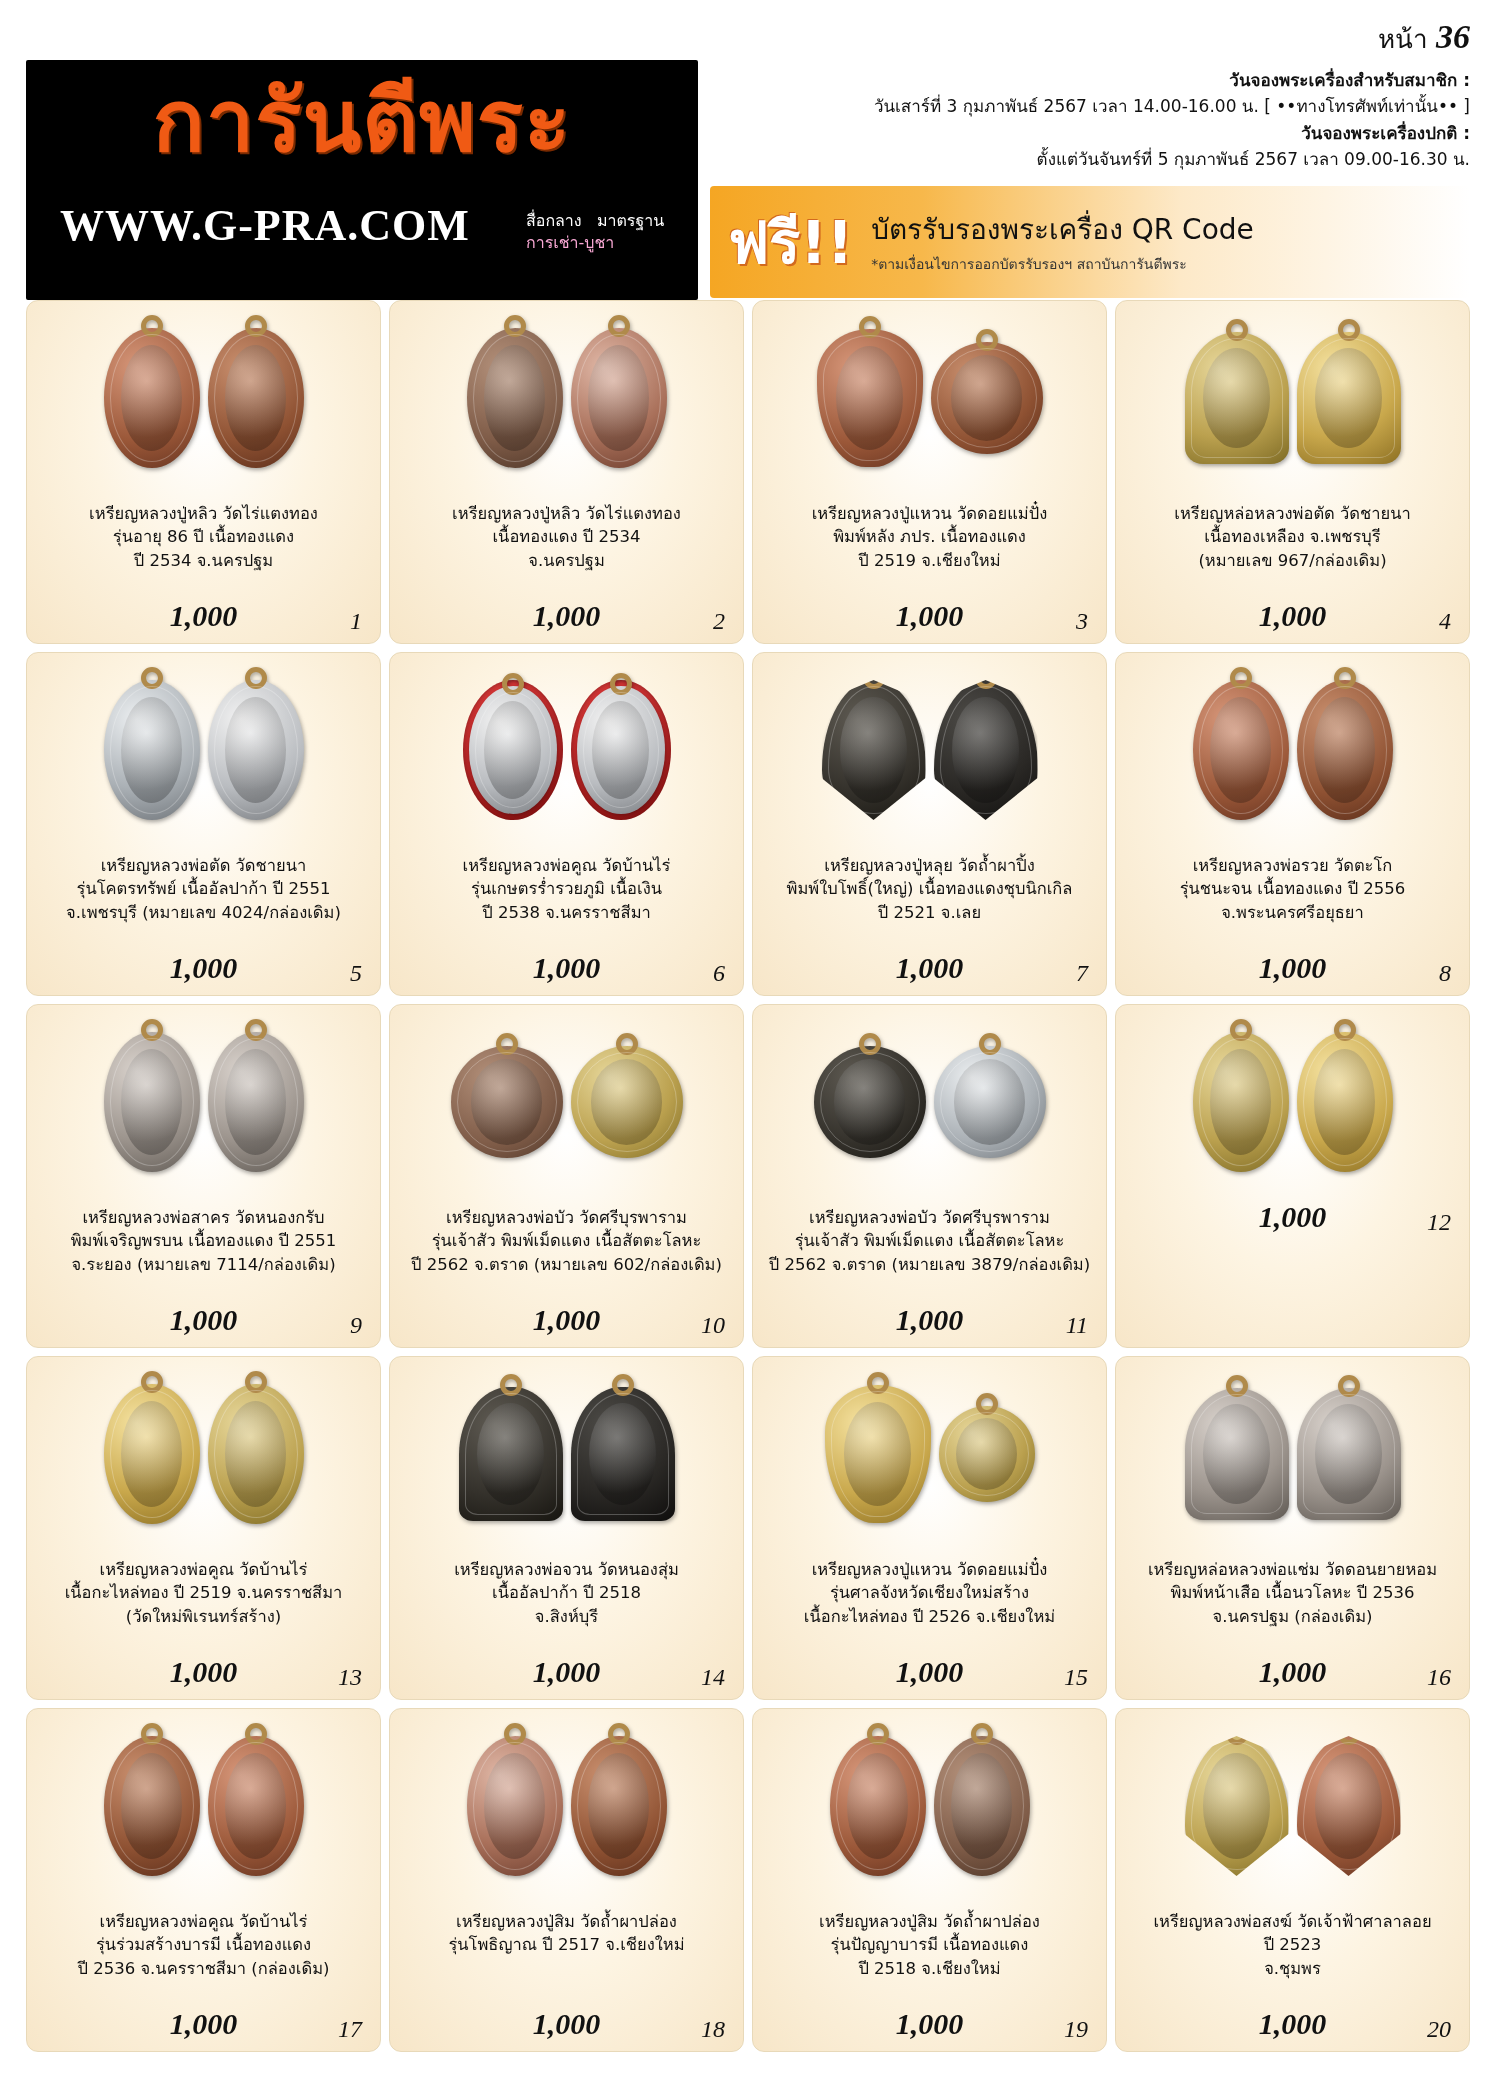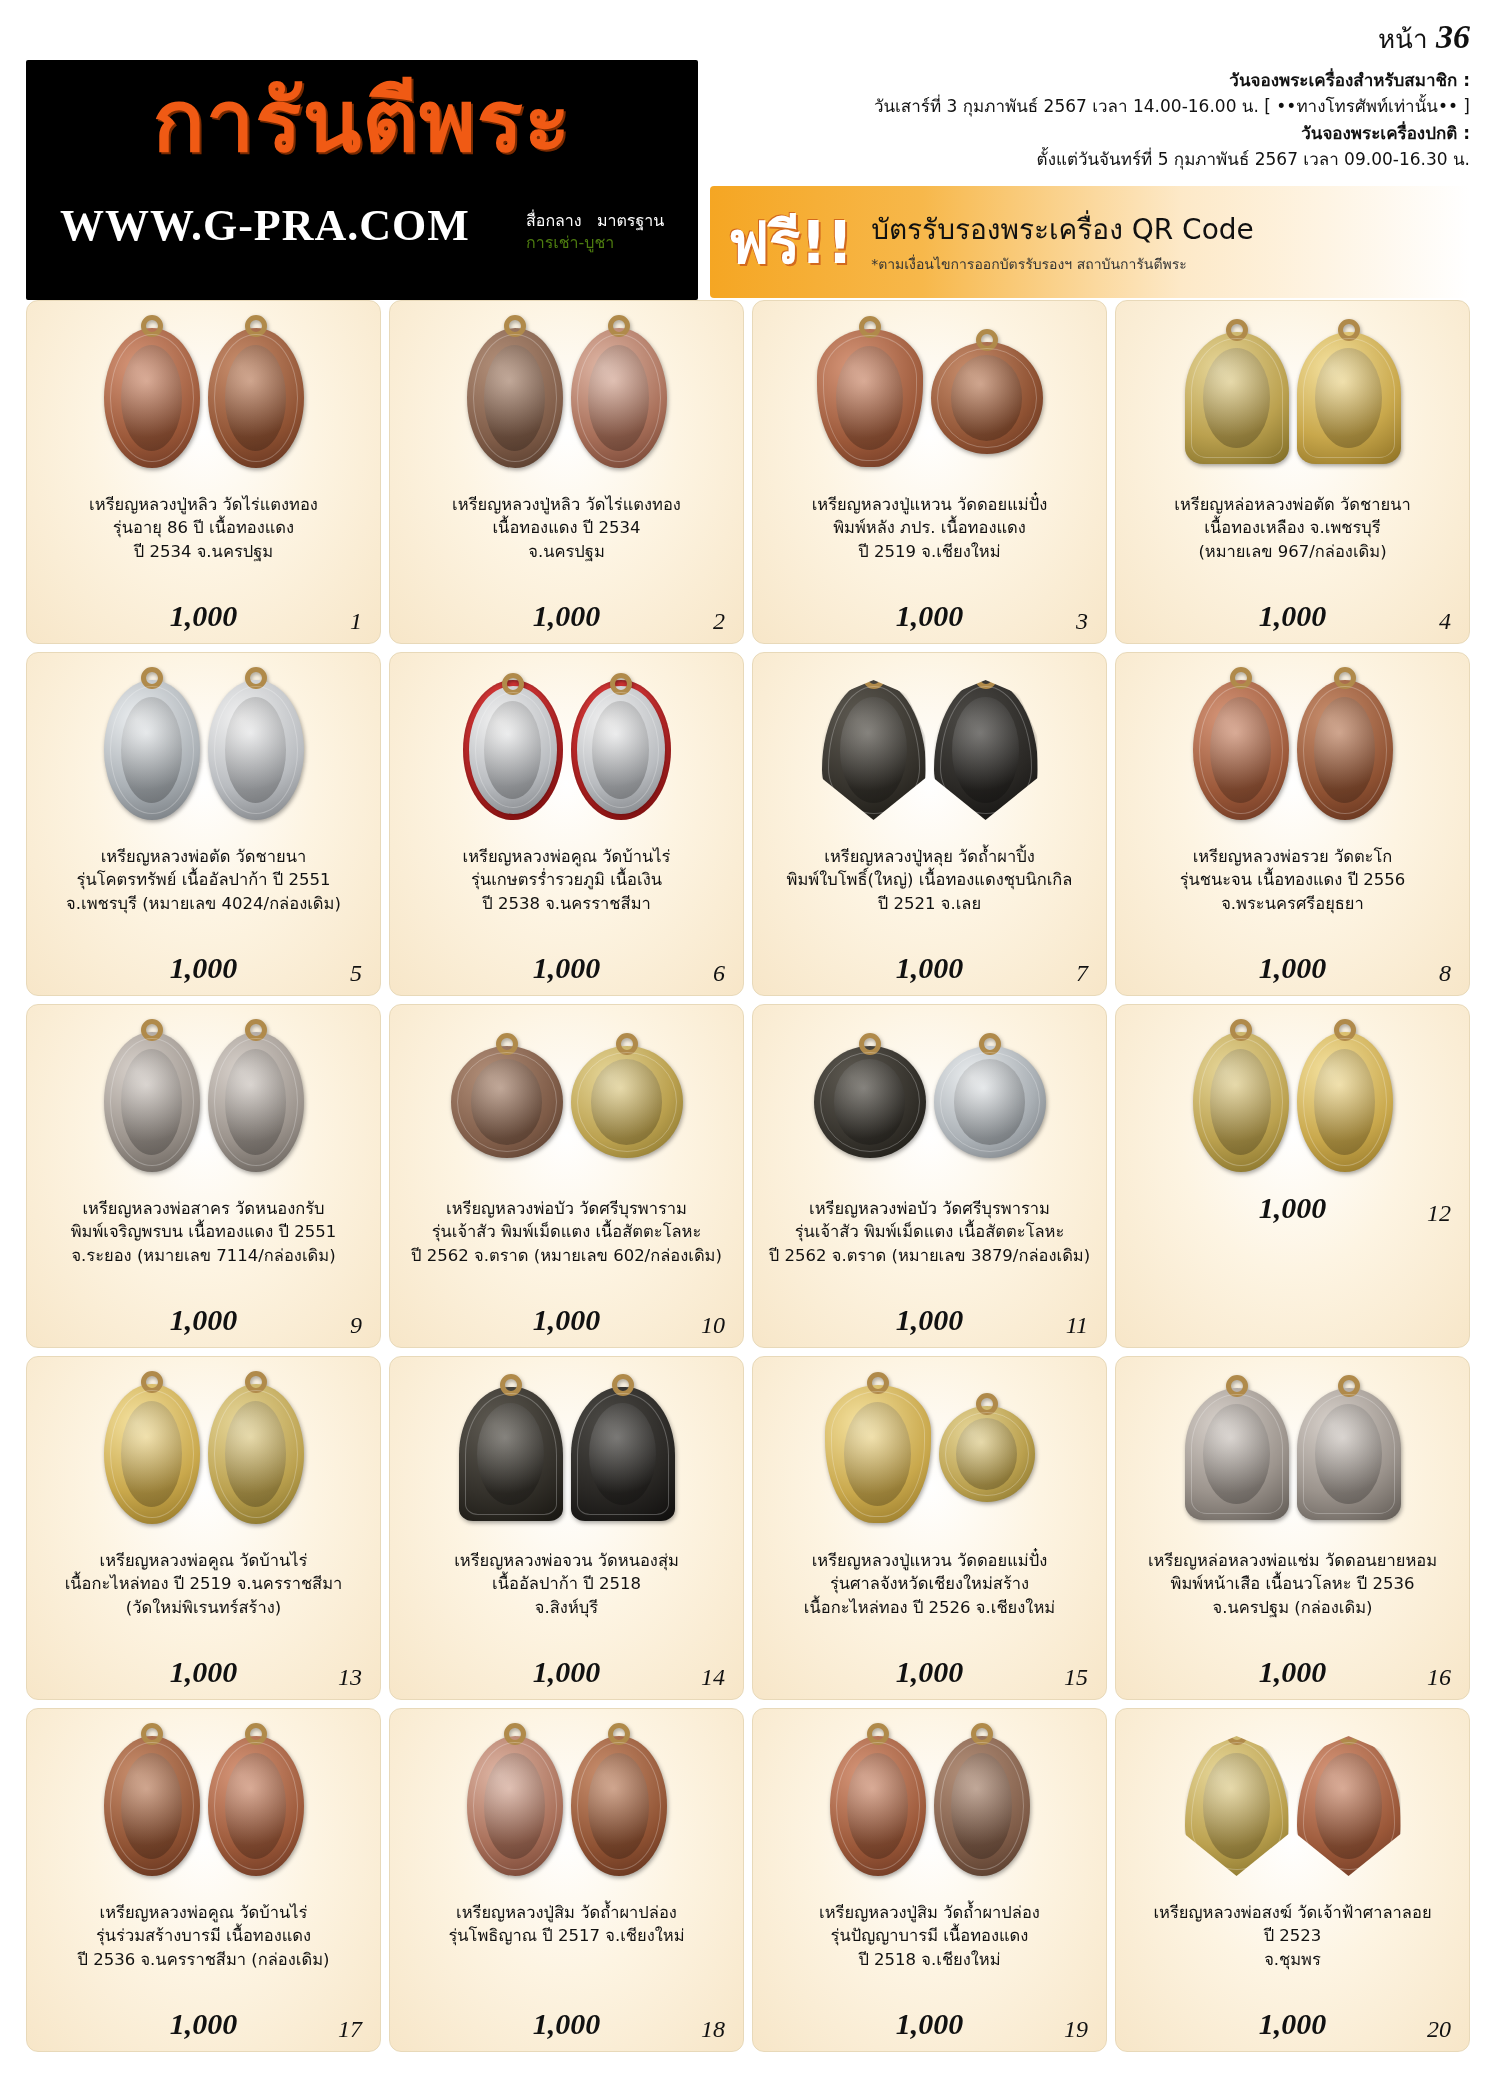--- a/index.html
+++ b/index.html
@@ -57,21 +57,21 @@
     color: #ffffff;
     letter-spacing: 1px;
   }
   .logo-sub {
     position: absolute;
     top: 150px; left: 500px;
     color: #ffffff;
     font-size: 16px;
     line-height: 1.35;
   }
-  .logo-sub .orange { color: #4d7c0f; }
+  .logo-sub .orange { color: #f9a8d4; }
 
   .header-right {
     width: 760px;
     padding-top: 4px;
     text-align: right;
   }
   .page-no {
     font-family: "Liberation Serif", serif;
     font-size: 34px;
     font-weight: bold;
@@ -119,20 +119,21 @@
   .card {
     position: relative;
     height: 344px;
     border-radius: 12px;
     background: radial-gradient(ellipse at 50% 38%, #ffffff 0%, #fdf4e2 45%, #f7e6c8 100%);
     border: 1px solid #e8d9b9;
     padding: 8px 6px 4px 6px;
     display: flex;
     flex-direction: column;
     align-items: center;
+    gap: 9px;
   }
   .medals {
     height: 178px;
     width: 100%;
     display: flex;
     align-items: center;
     justify-content: center;
     gap: 8px;
   }
 

